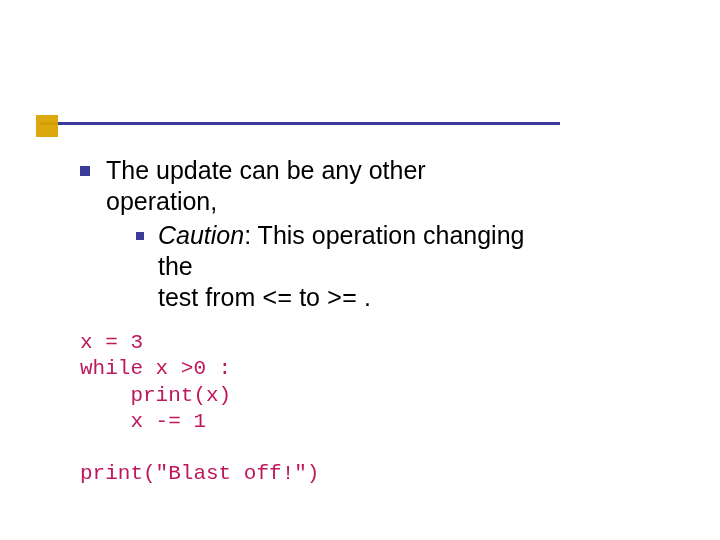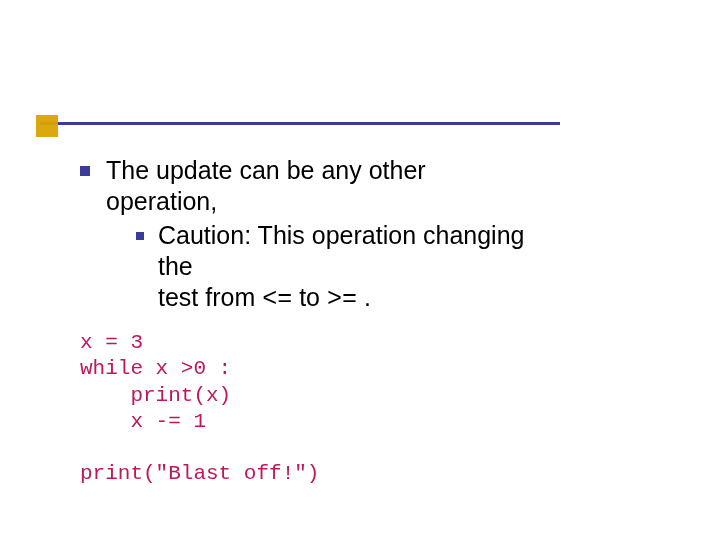--- a/index.html
+++ b/index.html
@@ -68,20 +68,21 @@
     margin-left: 56px;
     margin-top: 2px;
     display: flex;
     align-items: flex-start;
   }
   .lvl2-text {
     font-size: 25px;
     line-height: 1.25;
   }
   .caution {
+    font-style: italic;
   }
   .mono-op {
     font-family: "Courier New", monospace;
   }
   .code {
     position: absolute;
     left: 80px;
     top: 330px;
     font-family: "Courier New", monospace;
     font-size: 21px;

